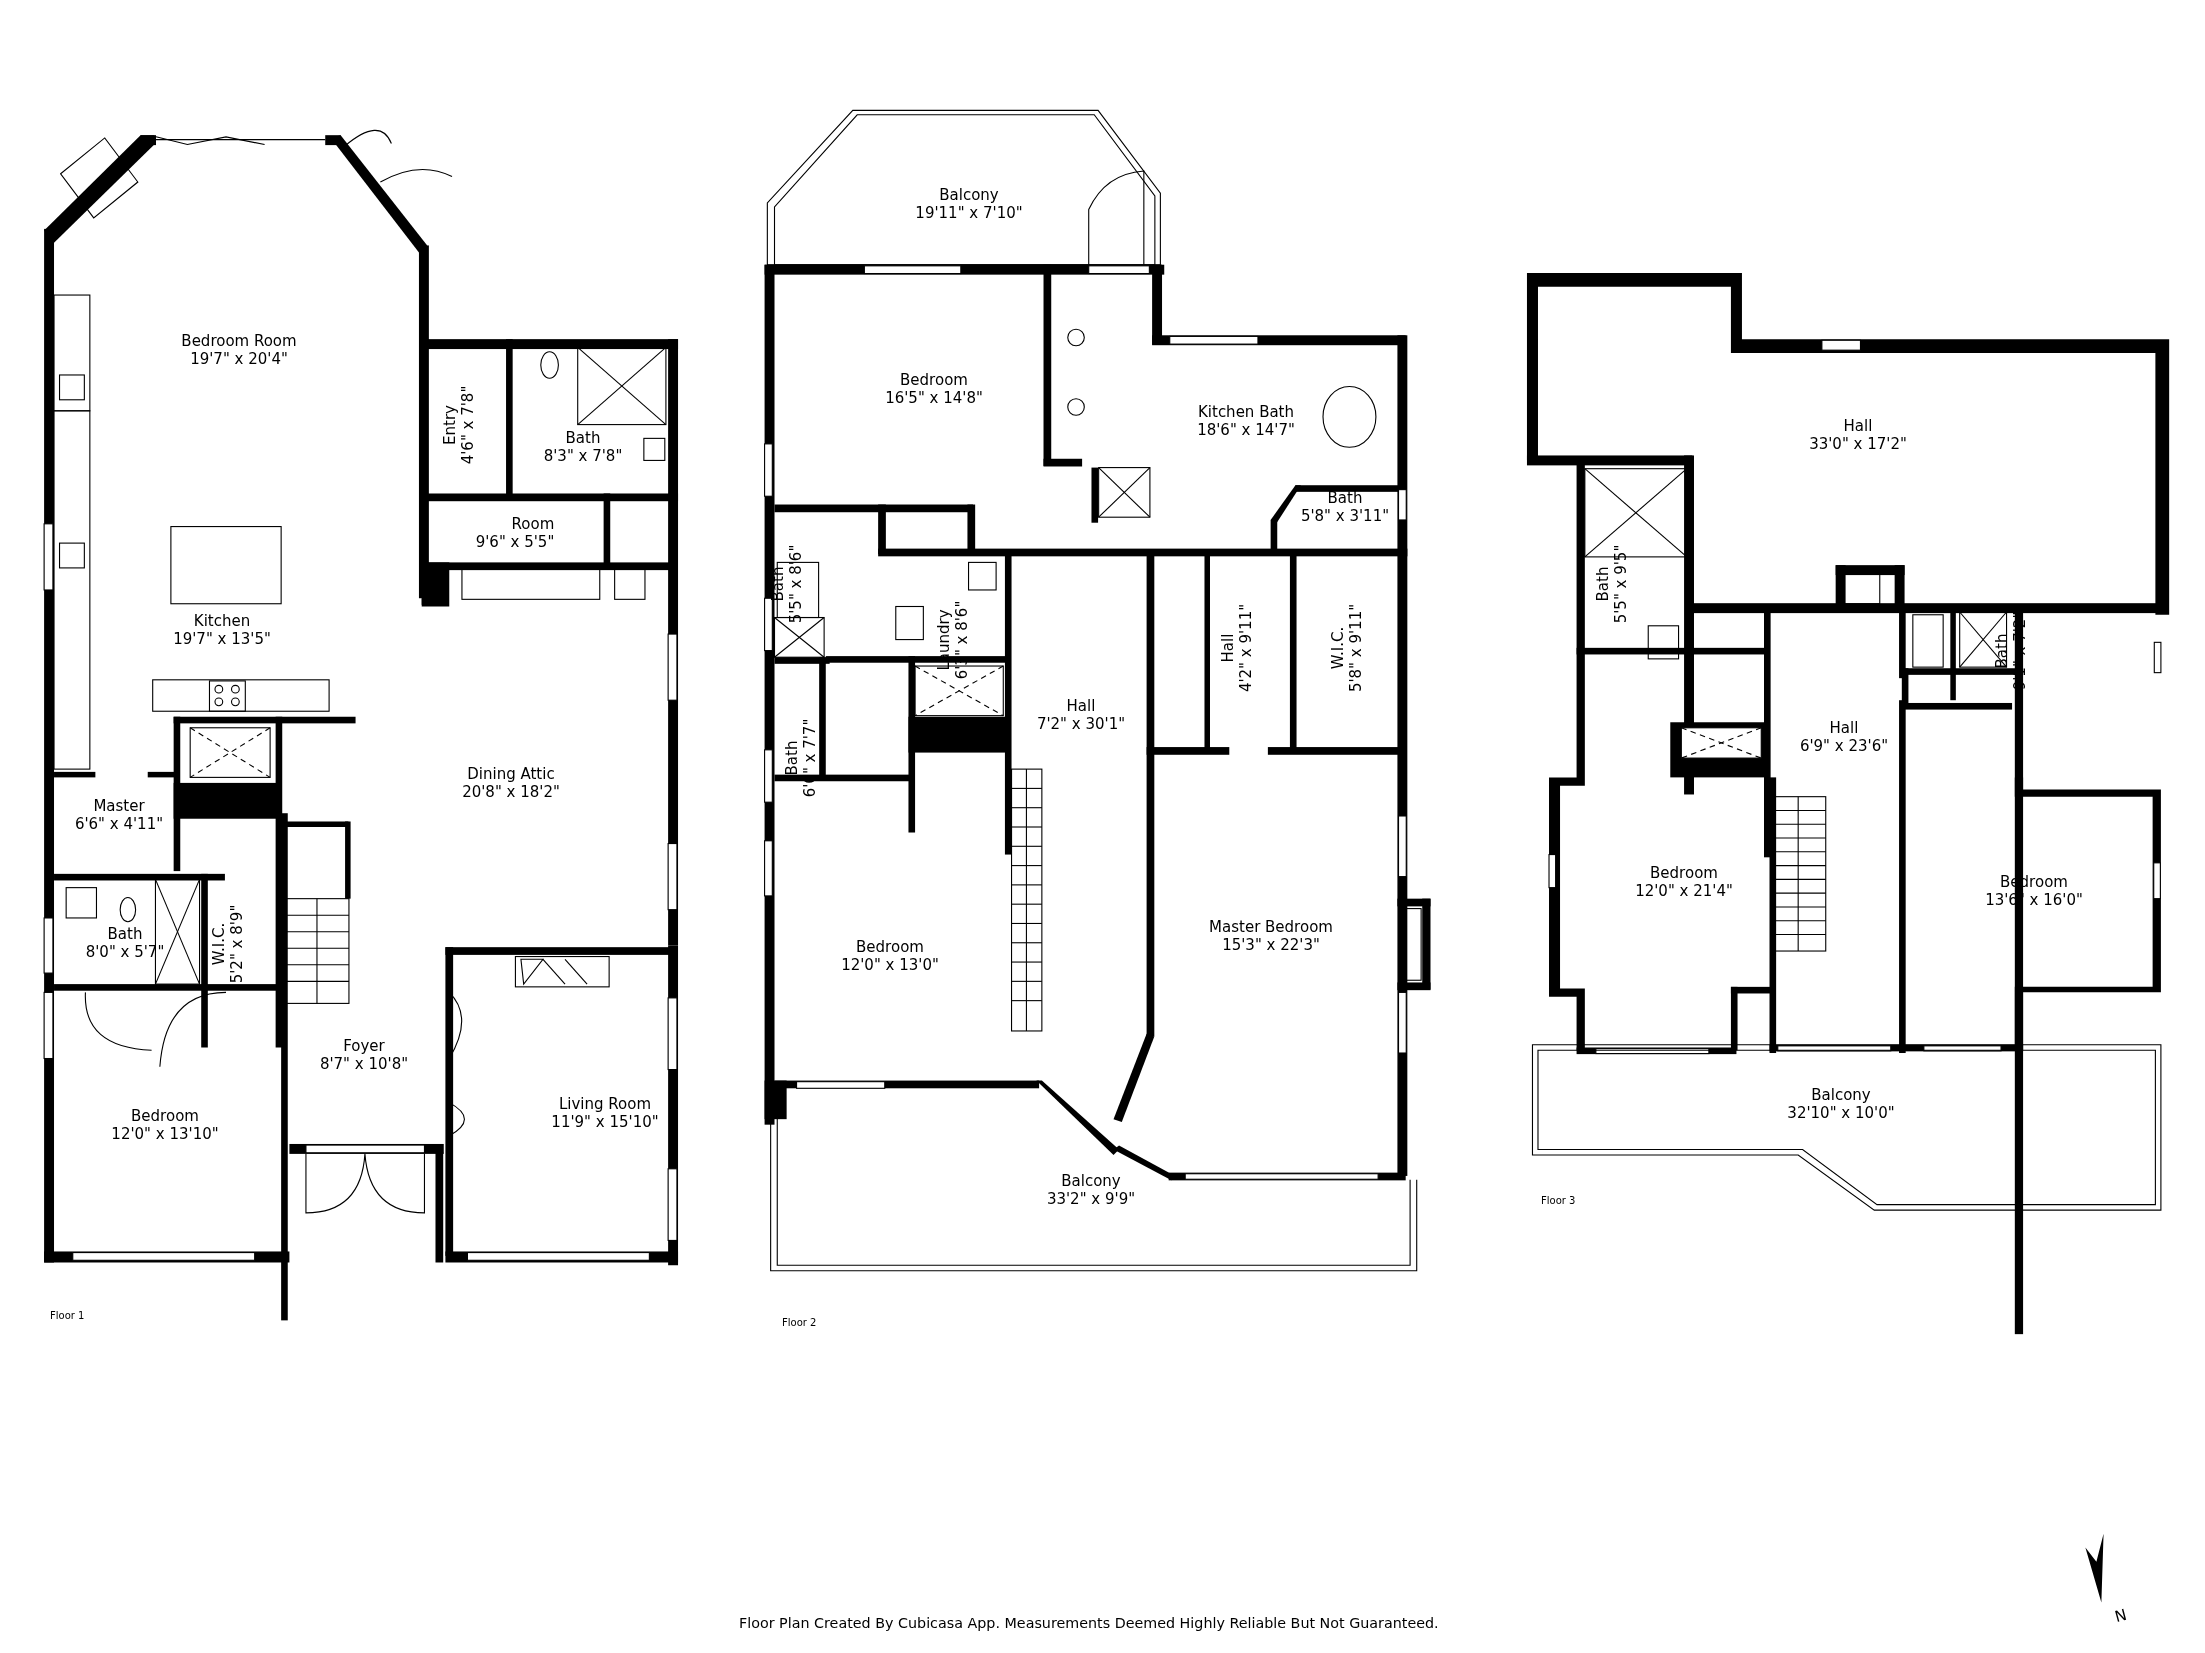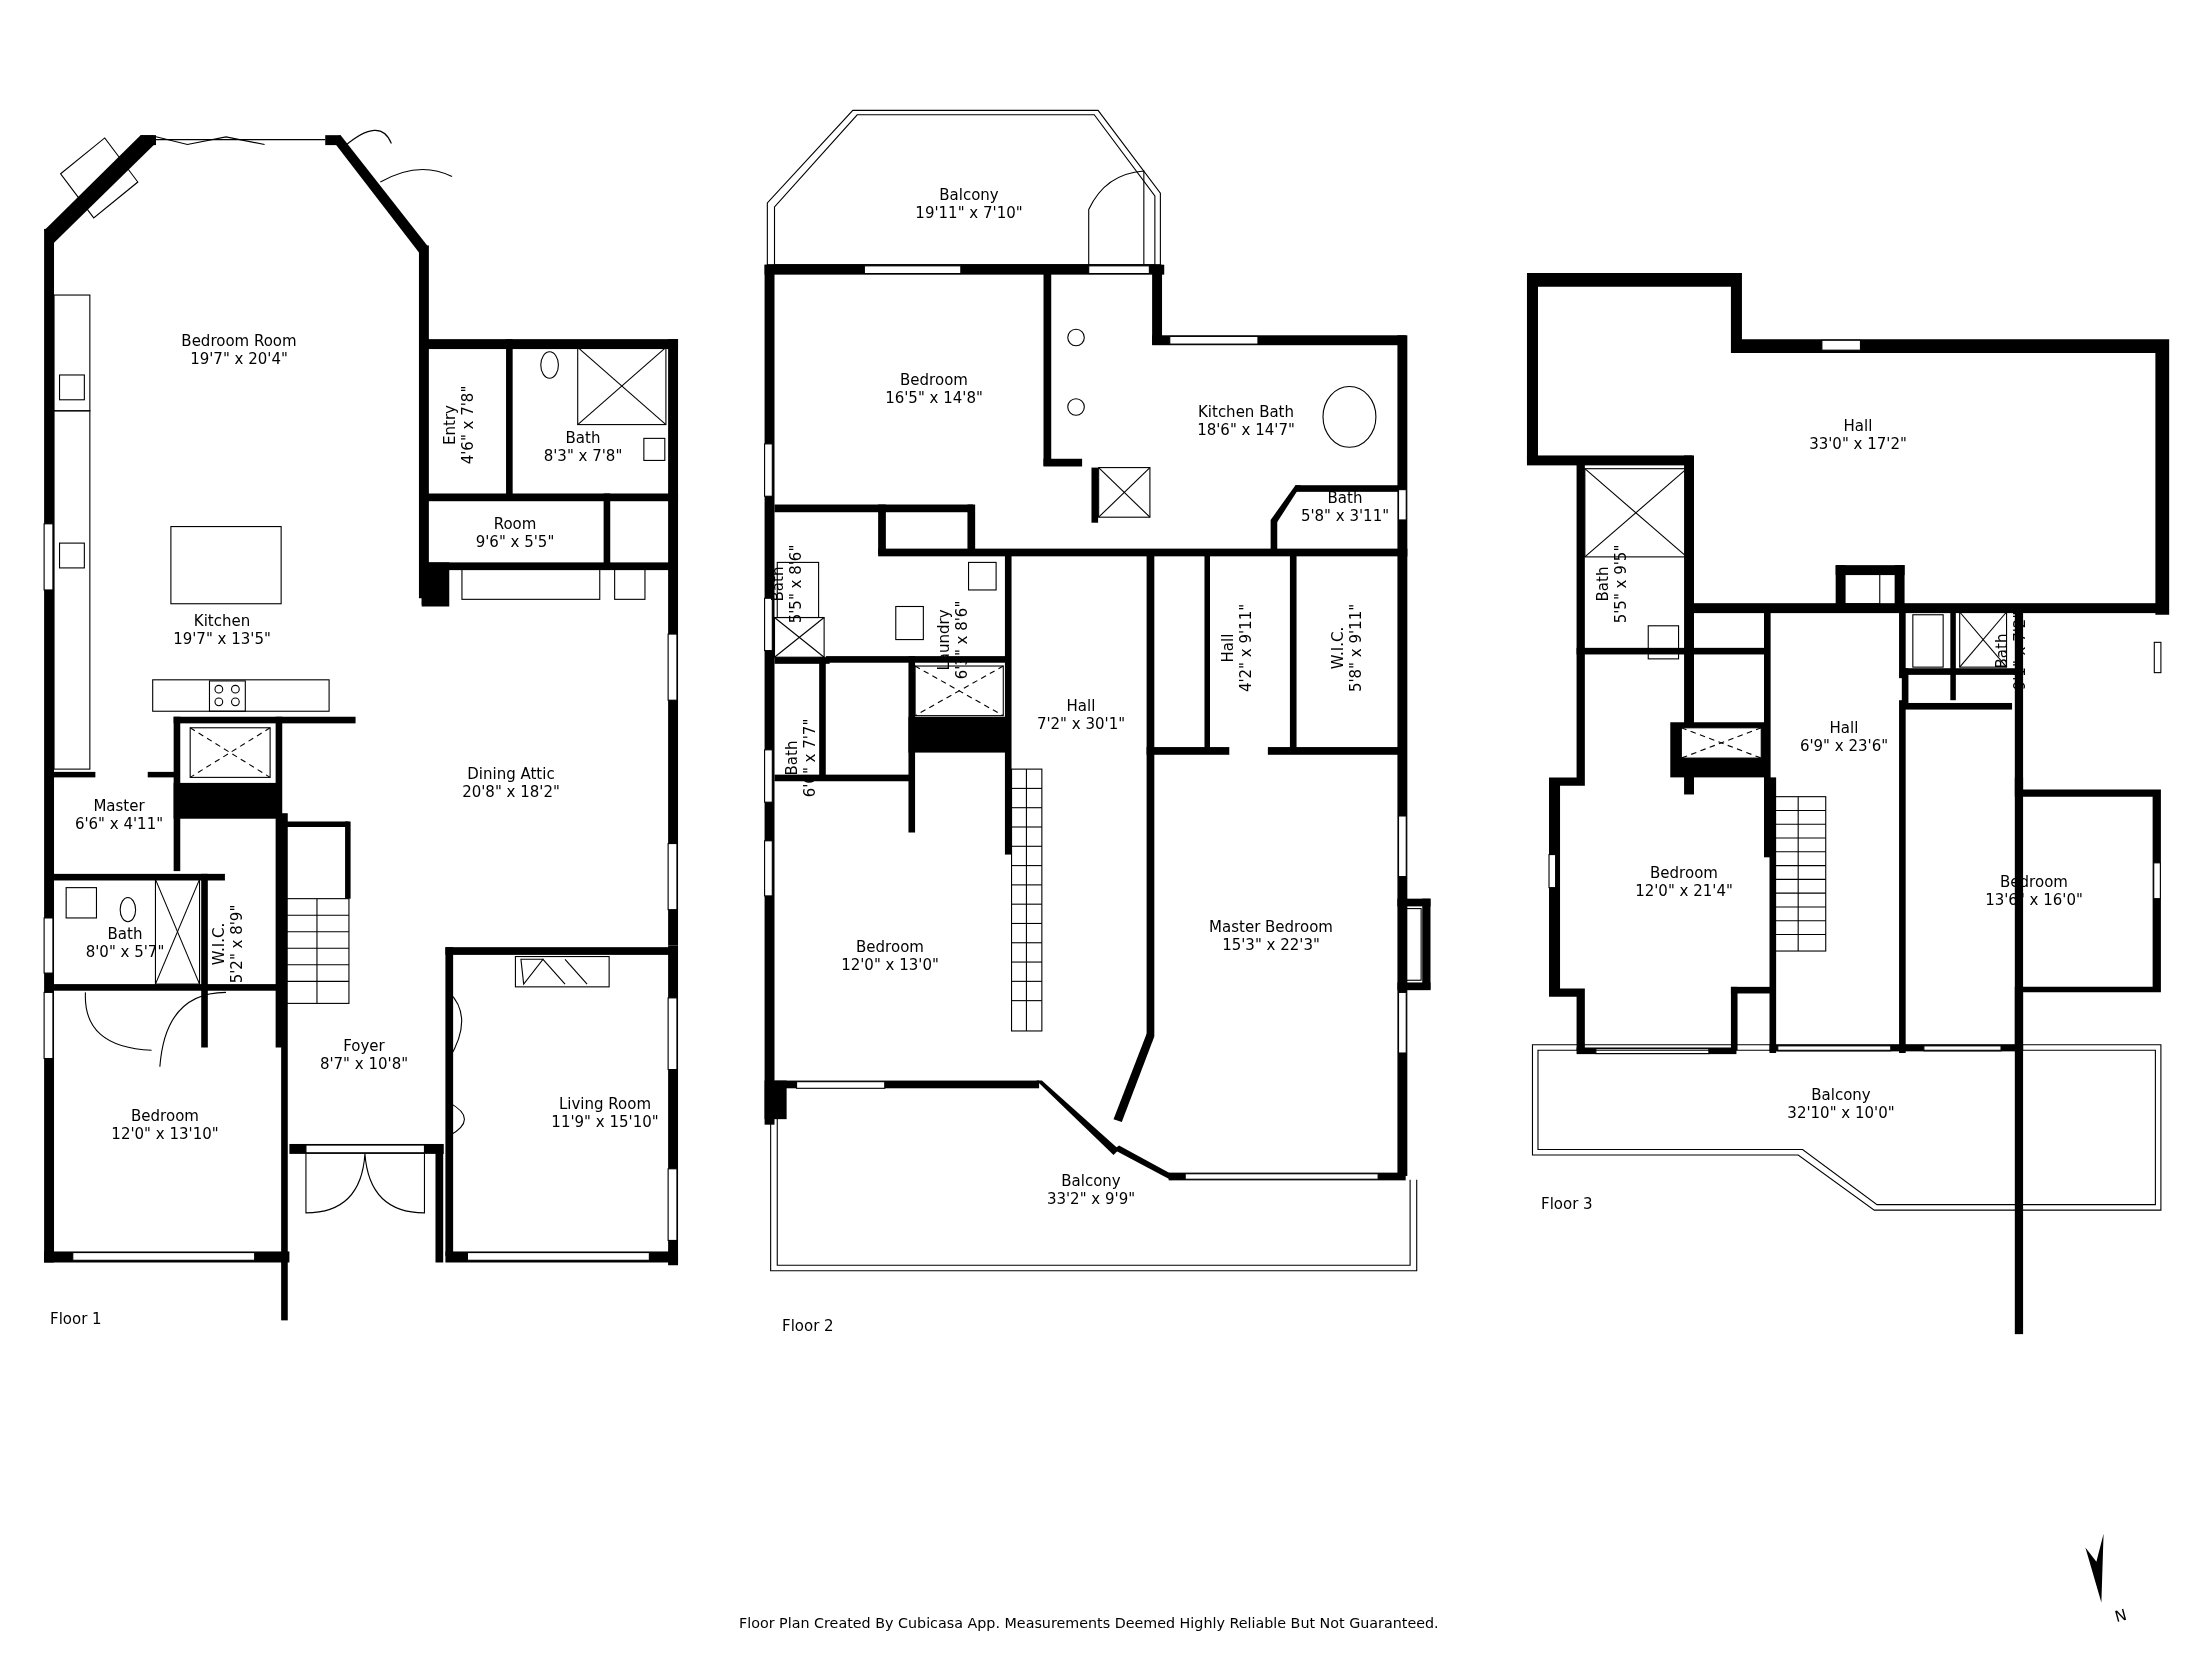--- a/index.html
+++ b/index.html
@@ -8,21 +8,21 @@
   svg.plan { position: absolute; left: 0; top: 0; width: 2205px; height: 1654px; }
   .wall { fill: #000; }
   .thin2 { fill: none; stroke: #000; stroke-width: 2; }
   .dash { fill: none; stroke: #000; stroke-width: 2; stroke-dasharray: 10 8; }
   .win { fill: #fff; stroke: #000; stroke-width: 2; }
   .hatch { fill: none; stroke: #000; stroke-width: 2; }
   .lbl { position: absolute; text-align: center; color: #000; font-size: 15px; line-height: 17.6px;
          font-family: "DejaVu Sans", sans-serif; transform: translate(-50%, -50%); white-space: nowrap; }
   .lbl .nm, .lbl .dm { display: block; }
   .vert { transform: translate(-50%, -50%) rotate(-90deg); }
-  .floor-label { position: absolute; font-size: 15px; font-family: "DejaVu Sans", sans-serif; color: #000; }
+  .floor-label { position: absolute; font-size: 10px; font-family: "DejaVu Sans", sans-serif; color: #000; }
   .footer { position: absolute; left: 739px; top: 1607px; font-size: 14.3px; font-family: "DejaVu Sans", sans-serif; color: #000; margin-top: 8px; }
   .north-n { position: absolute; left: 2115px; top: 1607px; font-size: 15.4px; transform: rotate(-15deg); font-family: "DejaVu Sans", sans-serif; }
 </style>
 </head>
 <body>
 
 <svg class="plan" viewBox="0 0 4000 3000" xmlns="http://www.w3.org/2000/svg">
 
   <g>
 
@@ -325,21 +325,21 @@
     <span class="dm">19'7" x 20'4"</span>
   </div>
 <div class="lbl vert" style="left:460px; top:425px;">
     <span class="nm">Entry</span>
     <span class="dm">4'6" x 7'8"</span>
   </div>
 <div class="lbl" style="left:583px; top:448px;">
     <span class="nm">Bath</span>
     <span class="dm">8'3" x 7'8"</span>
   </div>
-<div class="lbl" style="left:515px; top:534px;">
+<div class="lbl" style="left:515px; top:534px;text-align:right;">
     <span class="nm">Room</span>
     <span class="dm">9'6" x 5'5"</span>
   </div>
 <div class="lbl" style="left:222px; top:631px;">
     <span class="nm">Kitchen</span>
     <span class="dm">19'7" x 13'5"</span>
   </div>
 <div class="lbl" style="left:511px; top:784px;">
     <span class="nm">Dining Attic</span>
     <span class="dm">20'8" x 18'2"</span>

